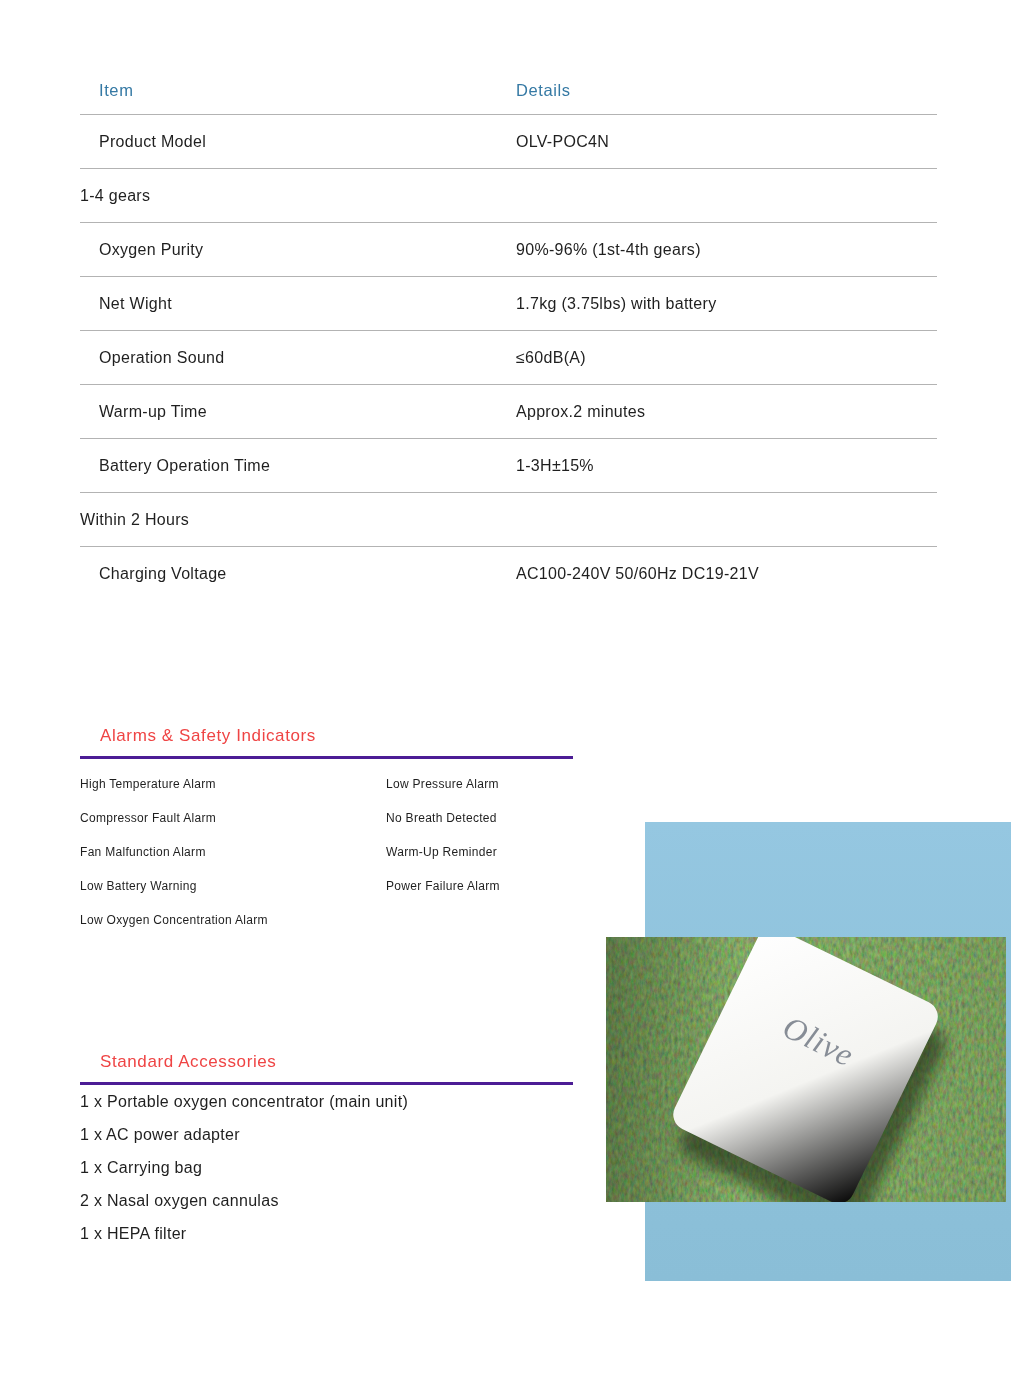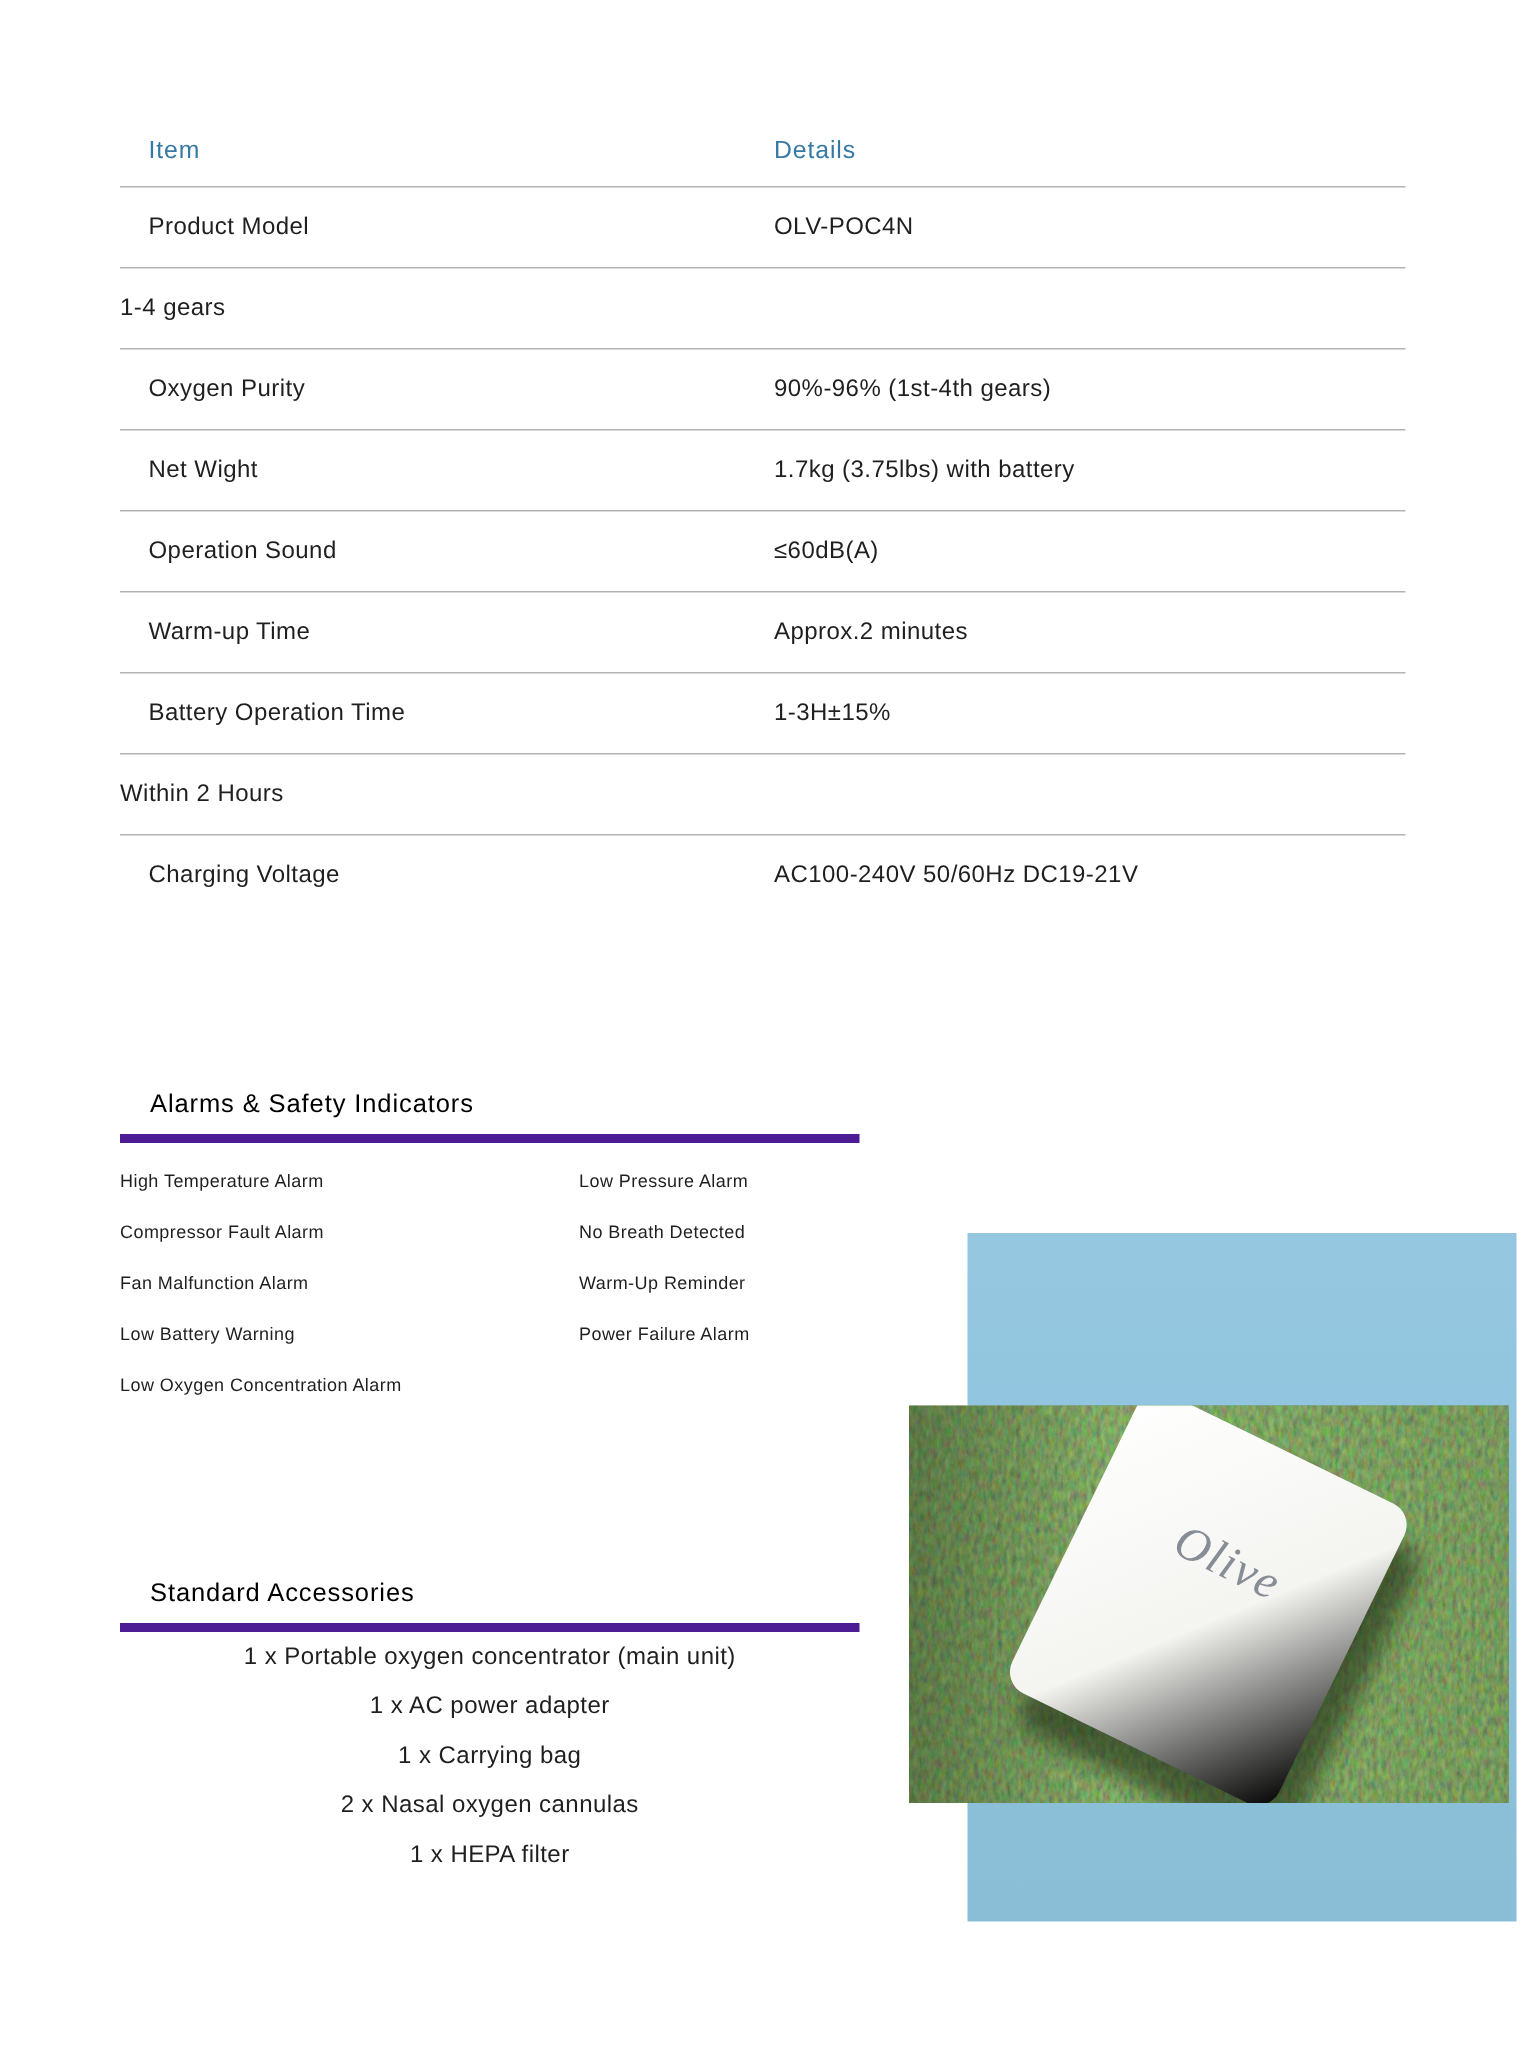--- a/index.html
+++ b/index.html
@@ -2,49 +2,49 @@
 <html><head>
 <meta charset="utf-8">
 <style>
   html,body { margin:0; padding:0; background:#ffffff; }
   .page {
     position:relative; width:1022px; height:1376px; background:#ffffff;
     font-family:"Liberation Sans", sans-serif; color:#1f1f1f; overflow:hidden;
   }
 
   
-  .spec-table { position:absolute; left:80px; top:76px; width:857px; }
+  .spec-table { position:absolute; left:80px; top:66px; width:857px; }
   .spec-head {
     display:flex; height:48px; align-items:center;
     border-bottom:1px solid #b3b3b3;
     color:#3579a4; font-size:16.5px; letter-spacing:0.6px;
   }
   .spec-row {
     display:flex; height:53px; align-items:center;
     border-bottom:1px solid #b3b3b3;
     font-size:16px; letter-spacing:0.3px;
   }
   .spec-row.last { border-bottom:none; }
   .col-item { width:436px; padding-left:19px; box-sizing:border-box; flex:none; }
   .col-details { flex:1; }
 
   
   .section { position:absolute; left:80px; width:493px; }
   .alarms-section { top:726px; }
   .accessories-section { top:1052px; }
   .section-title {
-    margin:0; font-weight:normal; font-size:17px; color:#000000;
+    margin:0; font-weight:normal; font-size:17px; color:#ef4444;
     letter-spacing:0.6px; padding:0 0 10px 20px;
-    border-bottom:6px solid #4c1d95;
+    border-bottom:3px solid #4c1d95;
   }
   .alarm-cols { display:flex; margin-top:8px; }
   ul.plain { list-style:none; margin:0; padding:0; }
   .alarm-col-left { padding-left:19px; width:306px; flex:none; }
   .alarm-col-left li, .alarm-col-right li { line-height:34px; font-size:12px; letter-spacing:0.3px; }
-  .accessory-list { margin-top:9px; padding-left:19px;text-align:center; }
+  .accessory-list { margin-top:9px; padding-left:19px; }
   .accessory-list li { line-height:33px; font-size:16px; letter-spacing:0.3px; }
 
   
   .blue-panel {
     position:absolute; left:645px; top:822px; width:366px; height:459px;
     background:linear-gradient(180deg,#95c7e1 0%, #8ec2db 50%, #8abed7 100%);
   }
   .photo { position:absolute; left:606px; top:937px; width:400px; height:265px; }
   .photo svg { display:block; }
 </style>

